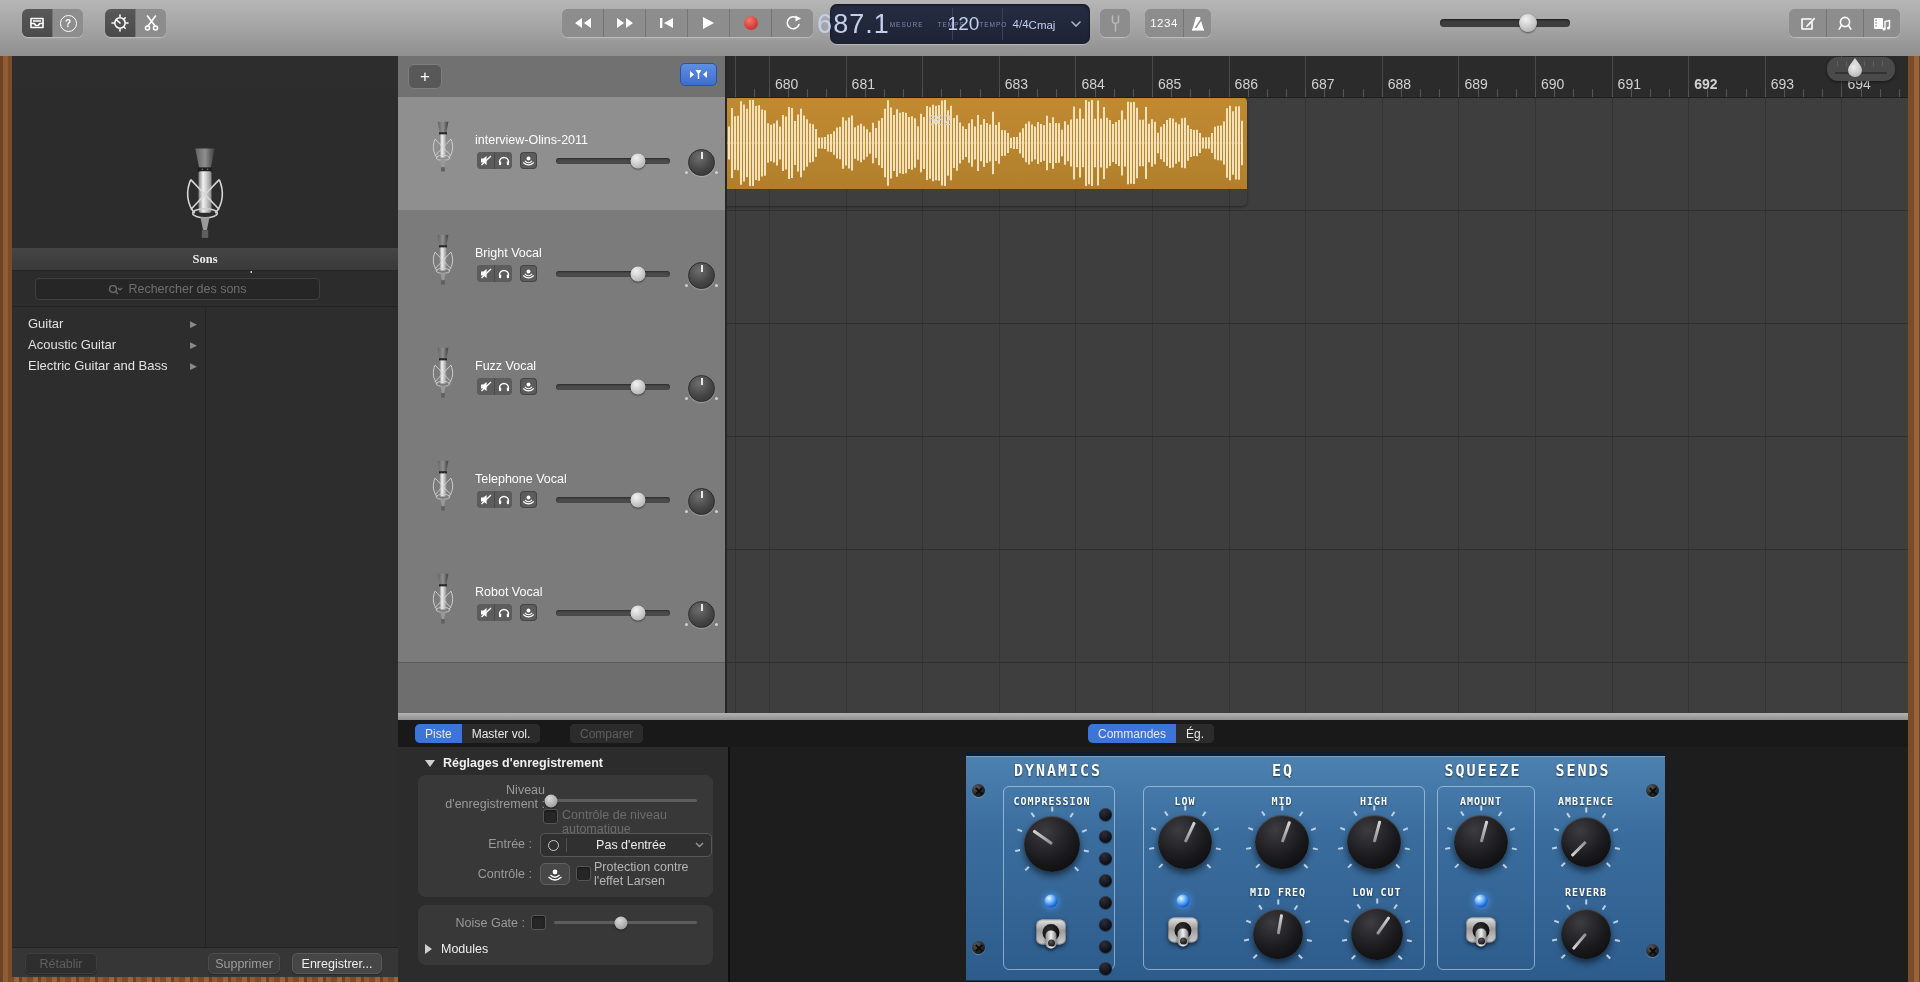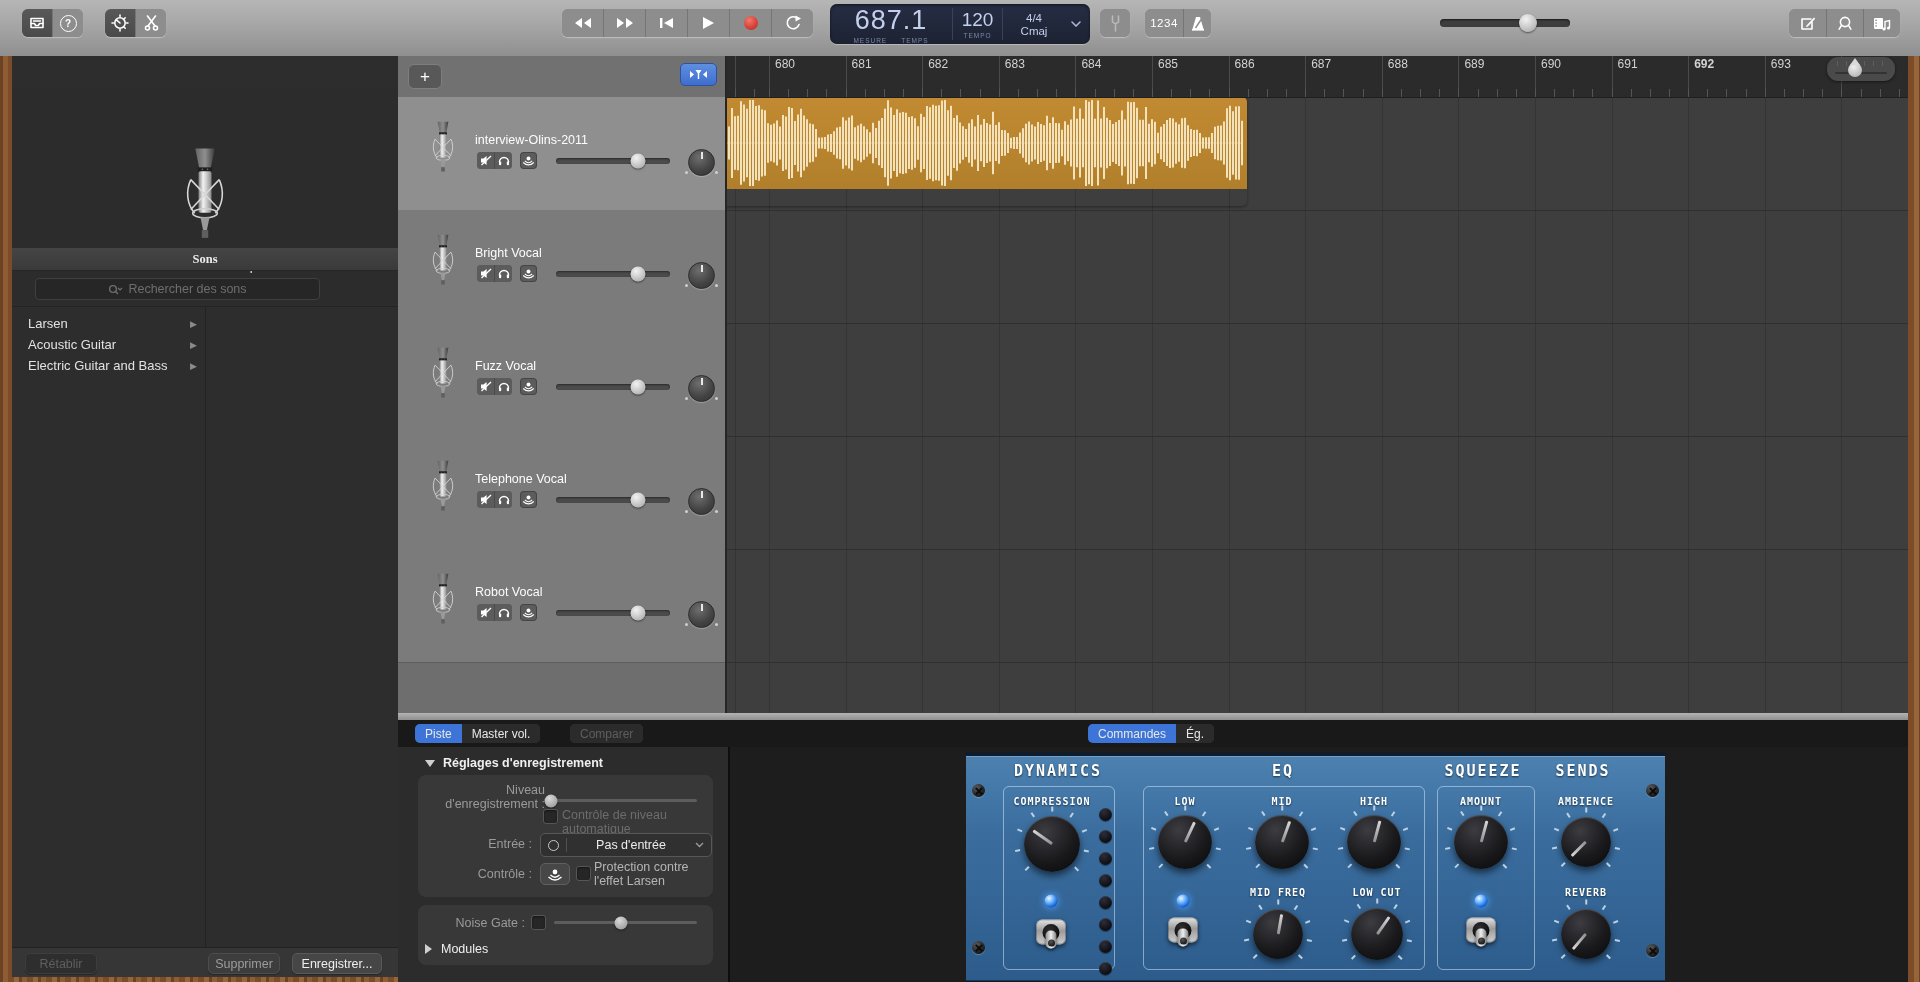--- a/index.html
+++ b/index.html
@@ -15,21 +15,21 @@
     box-shadow:0 1px 1px rgba(255,255,255,.35), inset 0 0 0 1px rgba(0,0,0,.18);}
   .tseg{display:grid;place-items:center;background:#8d8d8d;border-right:1px solid #757575;color:#fff;}
   .tseg:last-child{border-right:none;}
   .tseg.active{background:linear-gradient(180deg,#585858,#4a4a4a);}
   .tseg svg{display:block}
   .icon-stroke{stroke:#fff;fill:none;stroke-width:1.6;stroke-linecap:round;stroke-linejoin:round;}
   
   #lcd{position:absolute;left:830px;top:4px;width:260px;height:40px;border-radius:7px;
     background:linear-gradient(180deg,#262d44,#1d2333);display:flex;align-items:stretch;
     box-shadow:inset 0 1px 3px rgba(0,0,0,.6), 0 1px 0 rgba(255,255,255,.3);color:#c4cfed;}
-  .lcd-sec{position:relative;display:flex;flex-direction:column;align-items:center;justify-content:center;}
+  .lcd-sec{position:relative;display:flex;align-items:center;justify-content:center;}
   .lcd-div{width:1px;background:#39415c;margin:4px 0;}
   .lcd-cap{font-size:6.5px;letter-spacing:1px;color:#7d88a8;margin-top:1px;}
   
   .hslider{position:absolute;border-radius:4px;background:#3d3d3d;box-shadow:inset 0 1px 2px rgba(0,0,0,.6);}
   .hthumb{position:absolute;top:50%;left:var(--pos,50%);transform:translate(-50%,-50%);
     width:18px;height:18px;border-radius:50%;
     background:radial-gradient(circle at 38% 30%,#f2f2f2,#c2c2c2 60%,#9d9d9d);
     box-shadow:0 1px 2px rgba(0,0,0,.5);}
   
   #library{position:absolute;left:12px;top:56px;width:386px;height:921px;background:#2d2d2d;z-index:10;
@@ -80,21 +80,21 @@
   .pan::after{content:"";position:absolute;left:50%;top:2px;width:2px;height:7px;background:#e8e8e8;transform:translateX(-50%);}
   .pan::before{content:"";position:absolute;left:-4px;bottom:1px;width:3px;height:3px;border-radius:50%;background:#cfcfcf;
     box-shadow:30px 0 0 #cfcfcf;}
   
   #ruler{position:absolute;left:725px;top:56px;width:1183px;height:41px;background:#2b2b2b;z-index:8;
     border-bottom:1px solid #1f1f1f;}
   #ruler .bar-lines{position:absolute;inset:0;
     background:repeating-linear-gradient(to right,#4a4a4a 0 1px,transparent 1px 76.6px);background-position:44px 0;}
   #ruler .minor{position:absolute;left:0;right:0;bottom:0;height:8px;
     background:repeating-linear-gradient(to right,#555 0 1px,transparent 1px 19.15px);background-position:44px 0;}
-  .rlabel{position:absolute;top:1px;font-size:12px;color:#d2d2d2;}
+  .rlabel{position:absolute;top:20px;font-size:14px;color:#d2d2d2;}
   #zoom-ctl{position:absolute;right:13px;top:1px;width:68px;height:24px;border-radius:11px;background:#4a4a4a;
     box-shadow:0 1px 3px rgba(0,0,0,.5);z-index:9;}
   #zoom-ctl .line{position:absolute;left:8px;right:8px;top:15px;height:2px;background:#333;border-radius:1px;}
   #zoom-ctl .ticks{position:absolute;left:10px;right:10px;top:4px;height:5px;
     background:repeating-linear-gradient(to right,#5f5f5f 0 1px,transparent 1px 9px);}
   #zoom-thumb{position:absolute;left:21px;top:6px;width:14px;height:14px;border-radius:50%;
     background:radial-gradient(circle at 40% 30%,#ededed,#bdbdbd 70%);}
   #zoom-thumb::before{content:"";position:absolute;left:50%;top:-5px;transform:translateX(-50%);
     border-left:5px solid transparent;border-right:5px solid transparent;border-bottom:7px solid #d9d9d9;}
   #lanes{position:absolute;left:725px;top:97px;width:1183px;height:616px;background:#3e3e3e;z-index:6;
@@ -374,21 +374,21 @@
       <svg width="15" height="11" viewBox="0 0 15 11">
         <circle cx="5" cy="5" r="3.4" fill="none" stroke="#6e6e6e" stroke-width="1.4"></circle>
         <path d="M7.5 7.5 L10 10" stroke="#6e6e6e" stroke-width="1.4"></path>
         <path d="M11 4 l2 2 l2 -2" transform="translate(-1,0)" fill="none" stroke="#6e6e6e" stroke-width="1.2"></path>
       </svg>
       <span>Rechercher des sons</span>
     </div>
     <div id="lib-list">
       <div class="vdiv"></div>
       <div class="lib-row" style="top:6px">
-        <span class="lbl">Larsen</span>
+        <span class="lbl">Guitar</span>
         <span class="arr">▶</span>
       </div>
       <div class="lib-row" style="top:27px">
         <span class="lbl">Acoustic Guitar</span>
         <span class="arr">▶</span>
       </div>
       <div class="lib-row" style="top:48px">
         <span class="lbl">Electric Guitar and Bass</span>
         <span class="arr">▶</span>
       </div>
@@ -584,21 +584,21 @@
         </div>
       </div>
   </section>
 
   <div id="ruler">
     <div class="bar-lines"></div>
     <div class="minor"></div>
     <div id="ruler-labels">
         <span class="rlabel" style="left: 50px;">680</span>
         <span class="rlabel" style="left: 126.6px;">681</span>
-        <span class="rlabel" style="left: 203.2px;">682</span>
+        <span class="rlabel" style="left: 203.2px; margin-top: 36px;">682</span>
         <span class="rlabel" style="left: 279.8px;">683</span>
         <span class="rlabel" style="left: 356.4px;">684</span>
         <span class="rlabel" style="left: 433px;">685</span>
         <span class="rlabel" style="left: 509.6px;">686</span>
         <span class="rlabel" style="left: 586.2px;">687</span>
         <span class="rlabel" style="left: 662.8px;">688</span>
         <span class="rlabel" style="left: 739.4px;">689</span>
         <span class="rlabel" style="left: 816px;">690</span>
         <span class="rlabel" style="left: 892.6px;">691</span>
         <span class="rlabel" style="left: 969.2px; font-weight: bold;">692</span>

